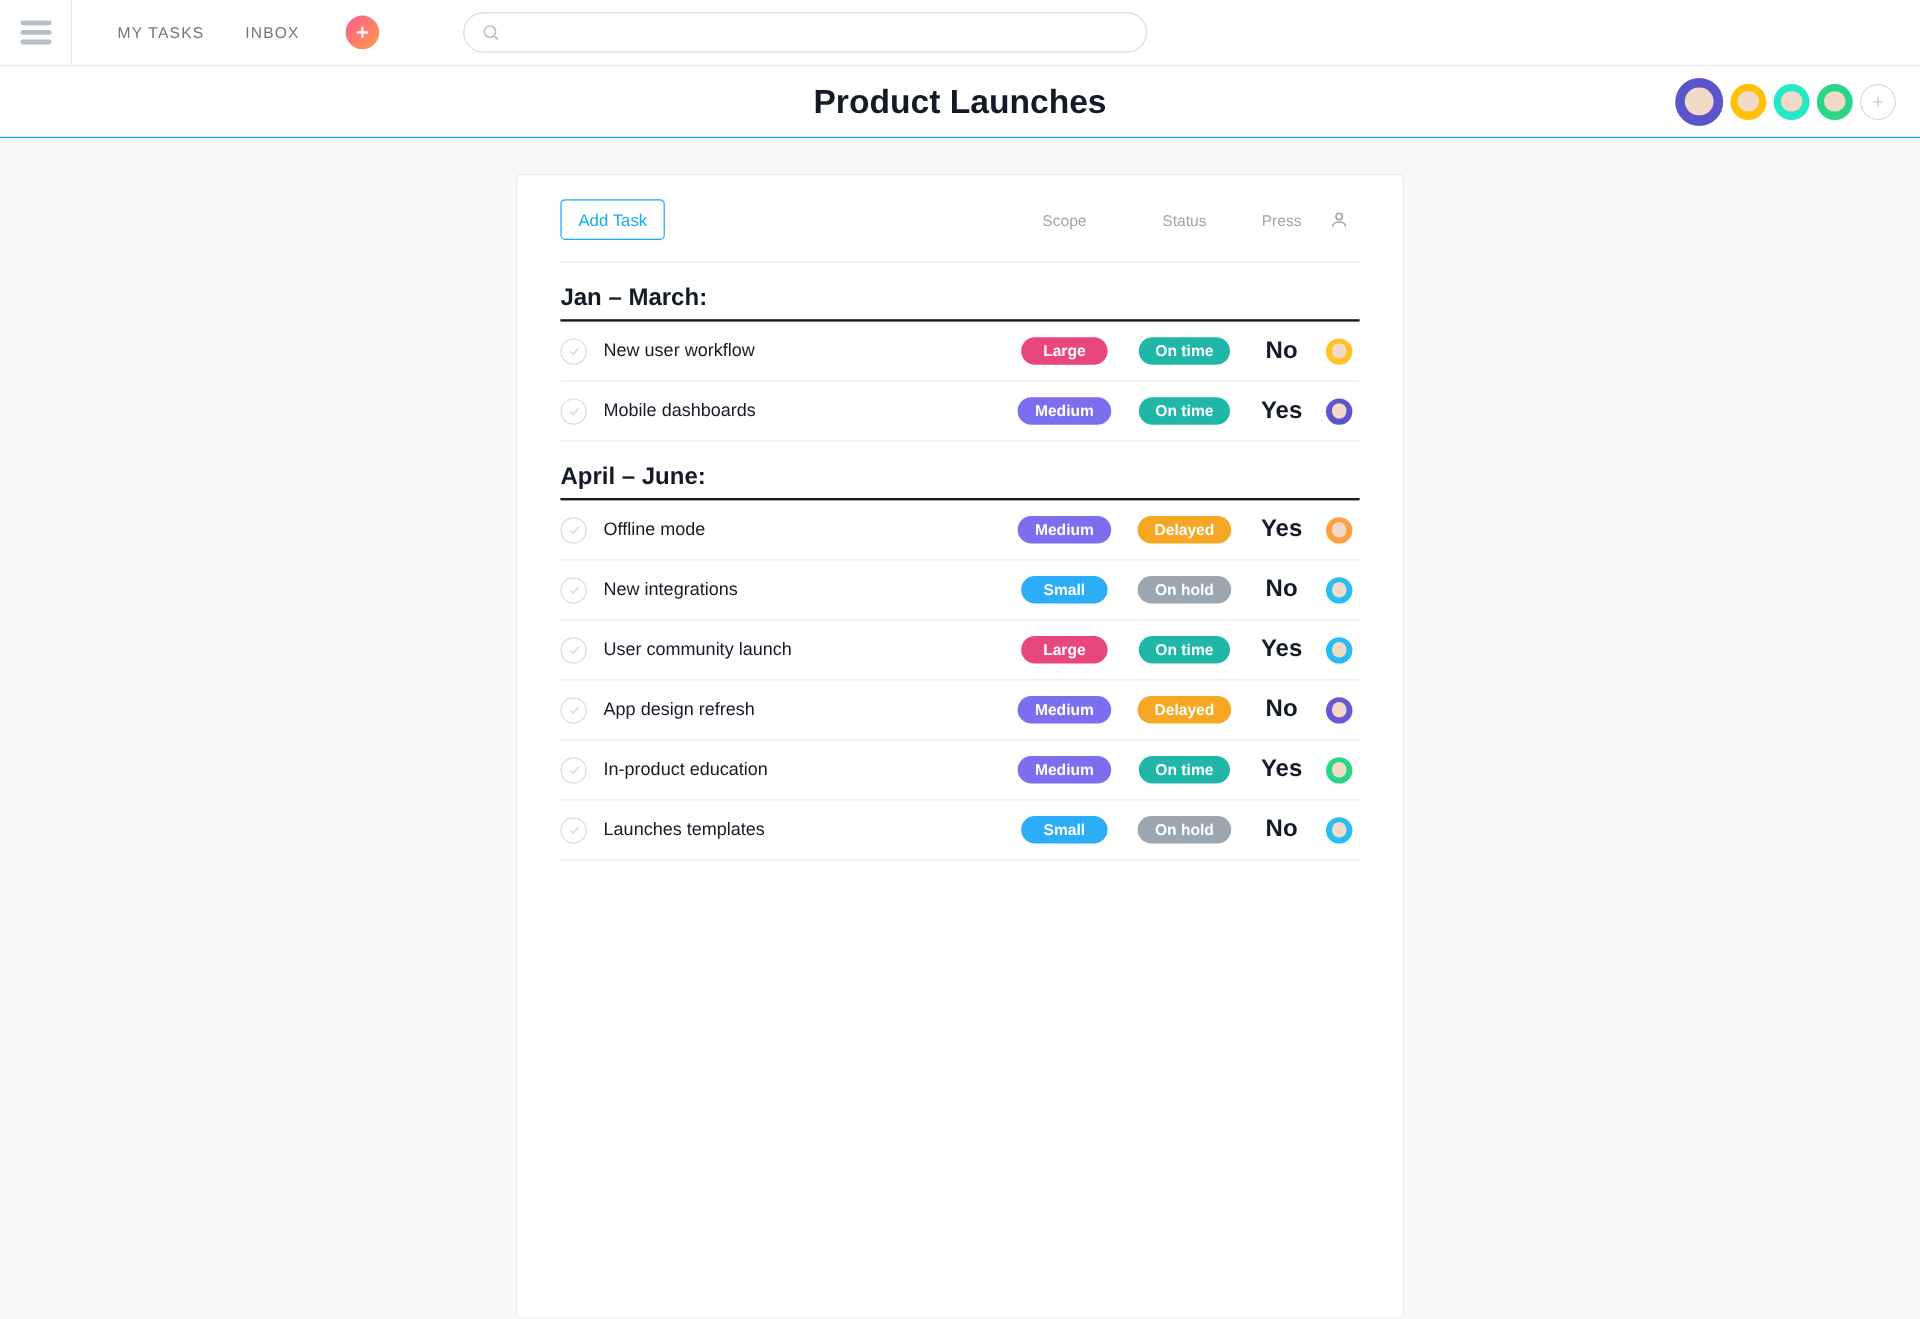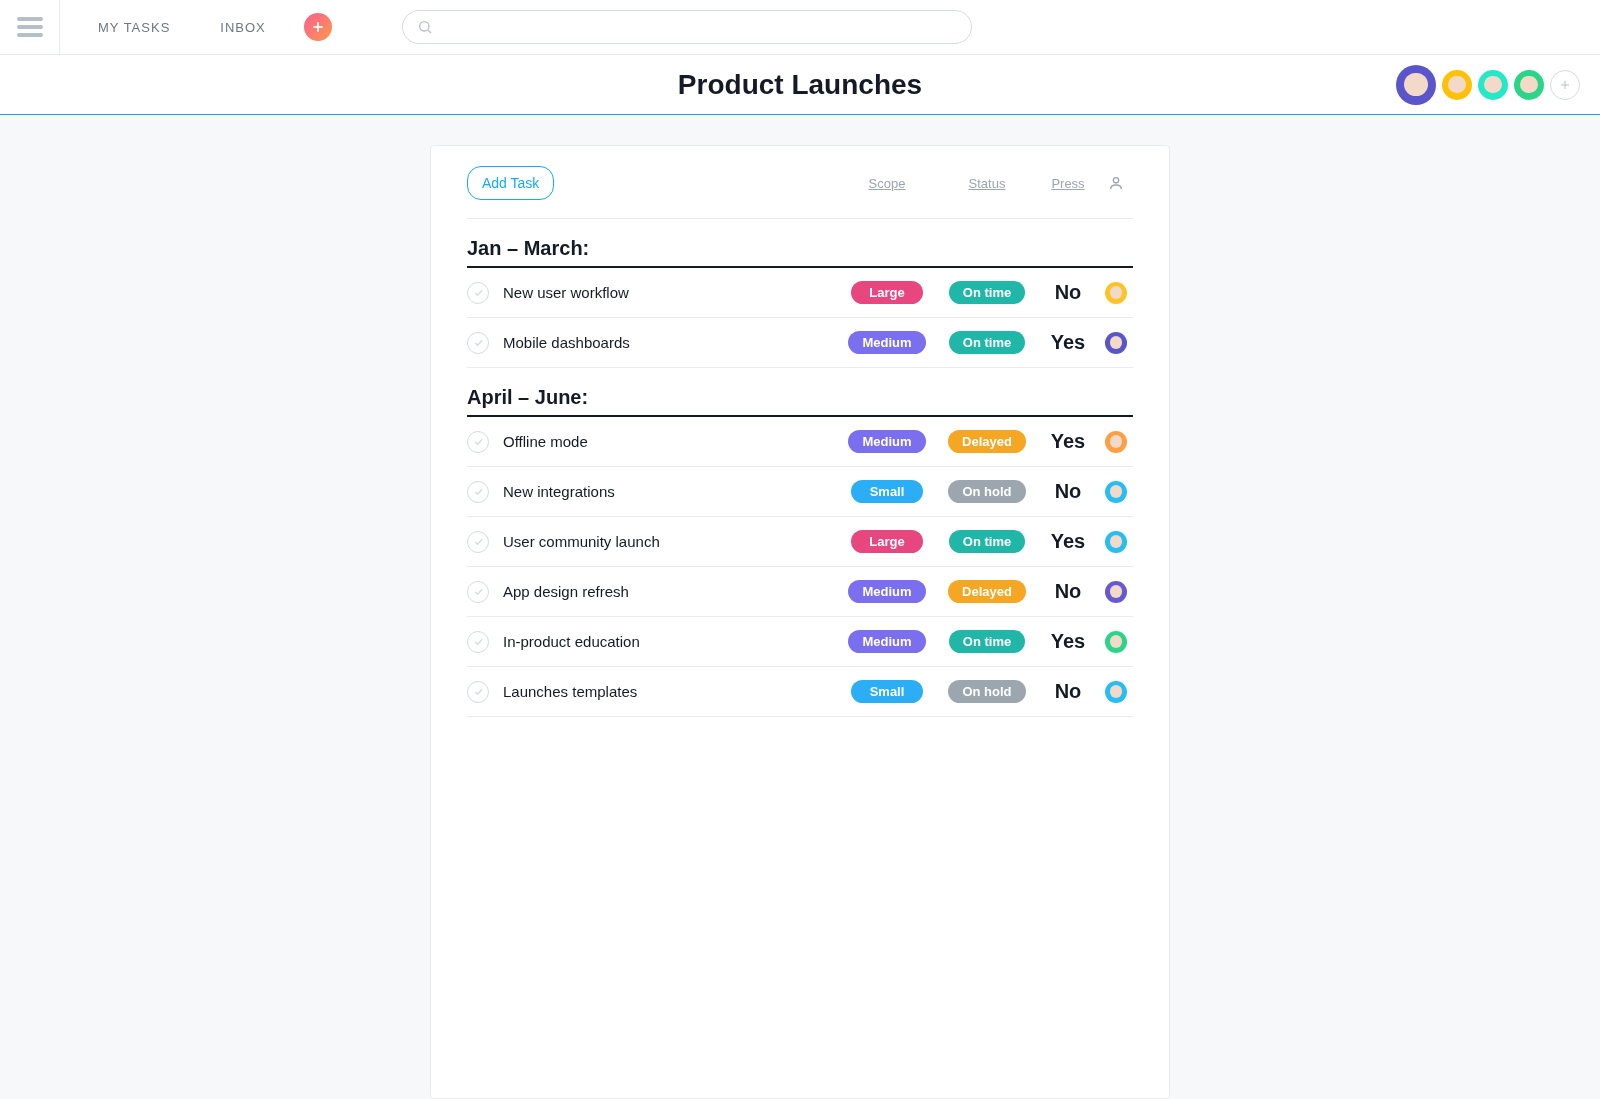--- a/index.html
+++ b/index.html
@@ -29,21 +29,21 @@
     justify-content: center;
     border-right: 1px solid #e8ecee;
   }
   .hamburger {
     width: 26px; height: 20px;
     display: flex; flex-direction: column; justify-content: space-between;
     cursor: pointer;
   }
   .hamburger span { display:block; height:4px; background:#b7bfc6; border-radius:2px; }
 
-  .nav-links { display:flex; align-items:flex-end; gap: 50px; margin-left: 38px; }
+  .nav-links { display:flex; align-items:flex-end; gap: 34px; margin-left: 38px; }
   .nav-link { font-size: 13px; letter-spacing: 1px; color:#6f7782; cursor:pointer; font-weight:500; }
 
   .plus-btn {
     width: 28px; height:28px; border-radius:50%;
     background: linear-gradient(135deg,#fd5d92,#fc9a4a);
     display:flex; align-items:center; justify-content:center;
     margin-left: 38px; cursor:pointer;
   }
   .plus-btn svg { stroke:#fff; }
 
@@ -116,27 +116,27 @@
     padding-bottom: 18px;
     border-bottom:1px solid #e8ecee;
     margin-bottom: 12px;
   }
   .add-task-btn {
     border:1px solid #14aaf5;
     color:#14aaf5;
     background:#fff;
     font-size:14px;
     padding: 8px 14px;
-    border-radius:14px;
+    border-radius:4px;
     cursor:pointer;
   }
   .col-headers {
     margin-left:auto;
     display:flex; align-items:center; gap: 0;
-    color:#9ca6af; font-size:13px;text-decoration:underline;
+    color:#9ca6af; font-size:13px;
   }
   .col-h { text-align:center; }
   .col-scope  { width:100px; }
   .col-status { width:100px; }
   .col-press  { width:62px; }
   .col-assign { width:34px; display:flex; justify-content:center; }
   .col-assign svg { stroke:#9ca6af; }
 
   .section-title {
     font-size: 20px; font-weight:600;

